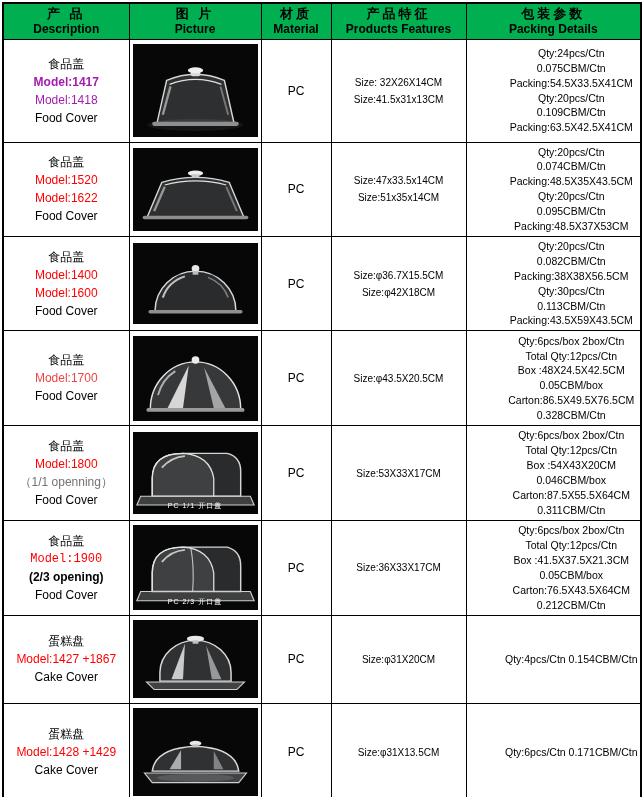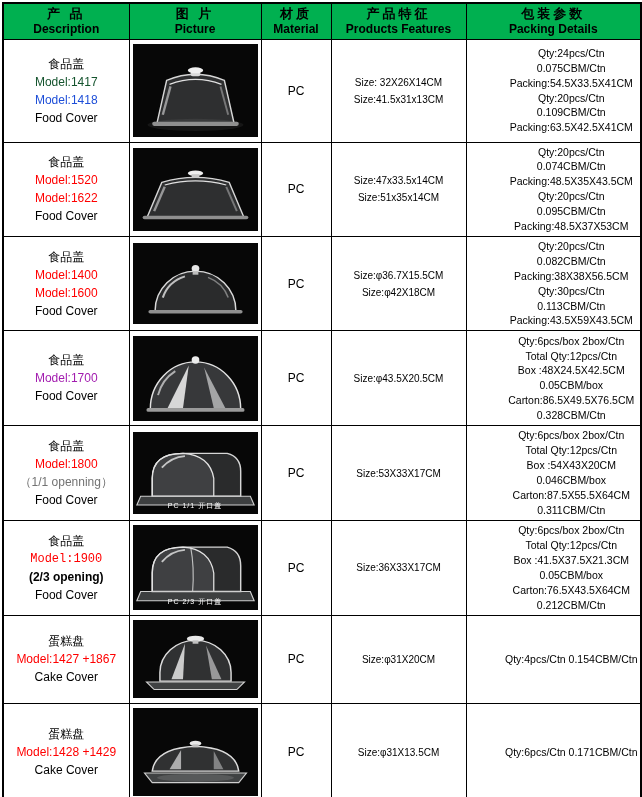--- a/index.html
+++ b/index.html
@@ -54,22 +54,22 @@
         <th>
           <div class="th-zh">包装参数</div>
           <div class="th-en">Packing Details</div>
         </th>
       </tr>
     </thead>
     <tbody id="tbody">
         <tr style="height: 103px;">
           <td>
             <div class="desc-line" style="color: rgb(0, 0, 0);">食品盖</div>
-            <div class="desc-line" style="color: #14532d;">Model:1417</div>
-            <div class="desc-line" style="color: #1d4ed8; text-align: center;">Model:1418</div>
+            <div class="desc-line" style="color: #a21caf; font-weight: bold;">Model:1417</div>
+            <div class="desc-line" style="color: #a21caf; text-align: center;">Model:1418</div>
             <div class="desc-line" style="color: rgb(0, 0, 0);">Food Cover</div>
           </td>
           <td class="picture-cell">
             <div class="photo" style="height: 93px;">
               <svg viewBox="0 0 130 92" preserveAspectRatio="none">
                 <rect width="130" height="92" fill="#070707"></rect>
                 <ellipse cx="65" cy="80" rx="50" ry="6" fill="#161616"></ellipse>
                 <path d="M25 78 L35 36 Q65 24 95 36 L105 78 Z" fill="rgba(185,190,195,0.22)" stroke="#d6d6d6" stroke-width="1.5"></path>
                 <path d="M38 40 Q65 30 92 40" fill="none" stroke="#fff" stroke-width="1.3" opacity="0.85"></path>
                 <path d="M31 70 L39 42" stroke="#fff" stroke-width="2.5" opacity="0.5" fill="none"></path>
@@ -159,21 +159,21 @@
           <td>
             <div class="packing-line">Qty:20pcs/Ctn  0.082CBM/Ctn</div>
             <div class="packing-line">Packing:38X38X56.5CM</div>
             <div class="packing-line">Qty:30pcs/Ctn 0.113CBM/Ctn</div>
             <div class="packing-line">Packing:43.5X59X43.5CM</div>
           </td>
         </tr>
         <tr style="height: 95px;">
           <td>
             <div class="desc-line" style="color: rgb(0, 0, 0);">食品盖</div>
-            <div class="desc-line" style="color: #a21caf;">Model:1700</div>
+            <div class="desc-line" style="color: #ef4444;">Model:1700</div>
             <div class="desc-line" style="color: rgb(0, 0, 0);">Food Cover</div>
           </td>
           <td class="picture-cell">
             <div class="photo" style="height: 85px;">
               <svg viewBox="0 0 130 92" preserveAspectRatio="none">
                 <rect width="130" height="92" fill="#070707"></rect>
                 <path d="M18 79 A47 51 0 0 1 112 79 Z" fill="rgba(200,205,210,0.25)" stroke="#e2e2e2" stroke-width="1.5"></path>
                 <path d="M58 32 L36 78 L52 78 Z" fill="#fff" opacity="0.8"></path>
                 <path d="M74 34 L96 78 L84 78 Z" fill="#fff" opacity="0.55"></path>
                 <path d="M26 64 A40 44 0 0 1 44 38" fill="none" stroke="#fff" stroke-width="2" opacity="0.6"></path>

